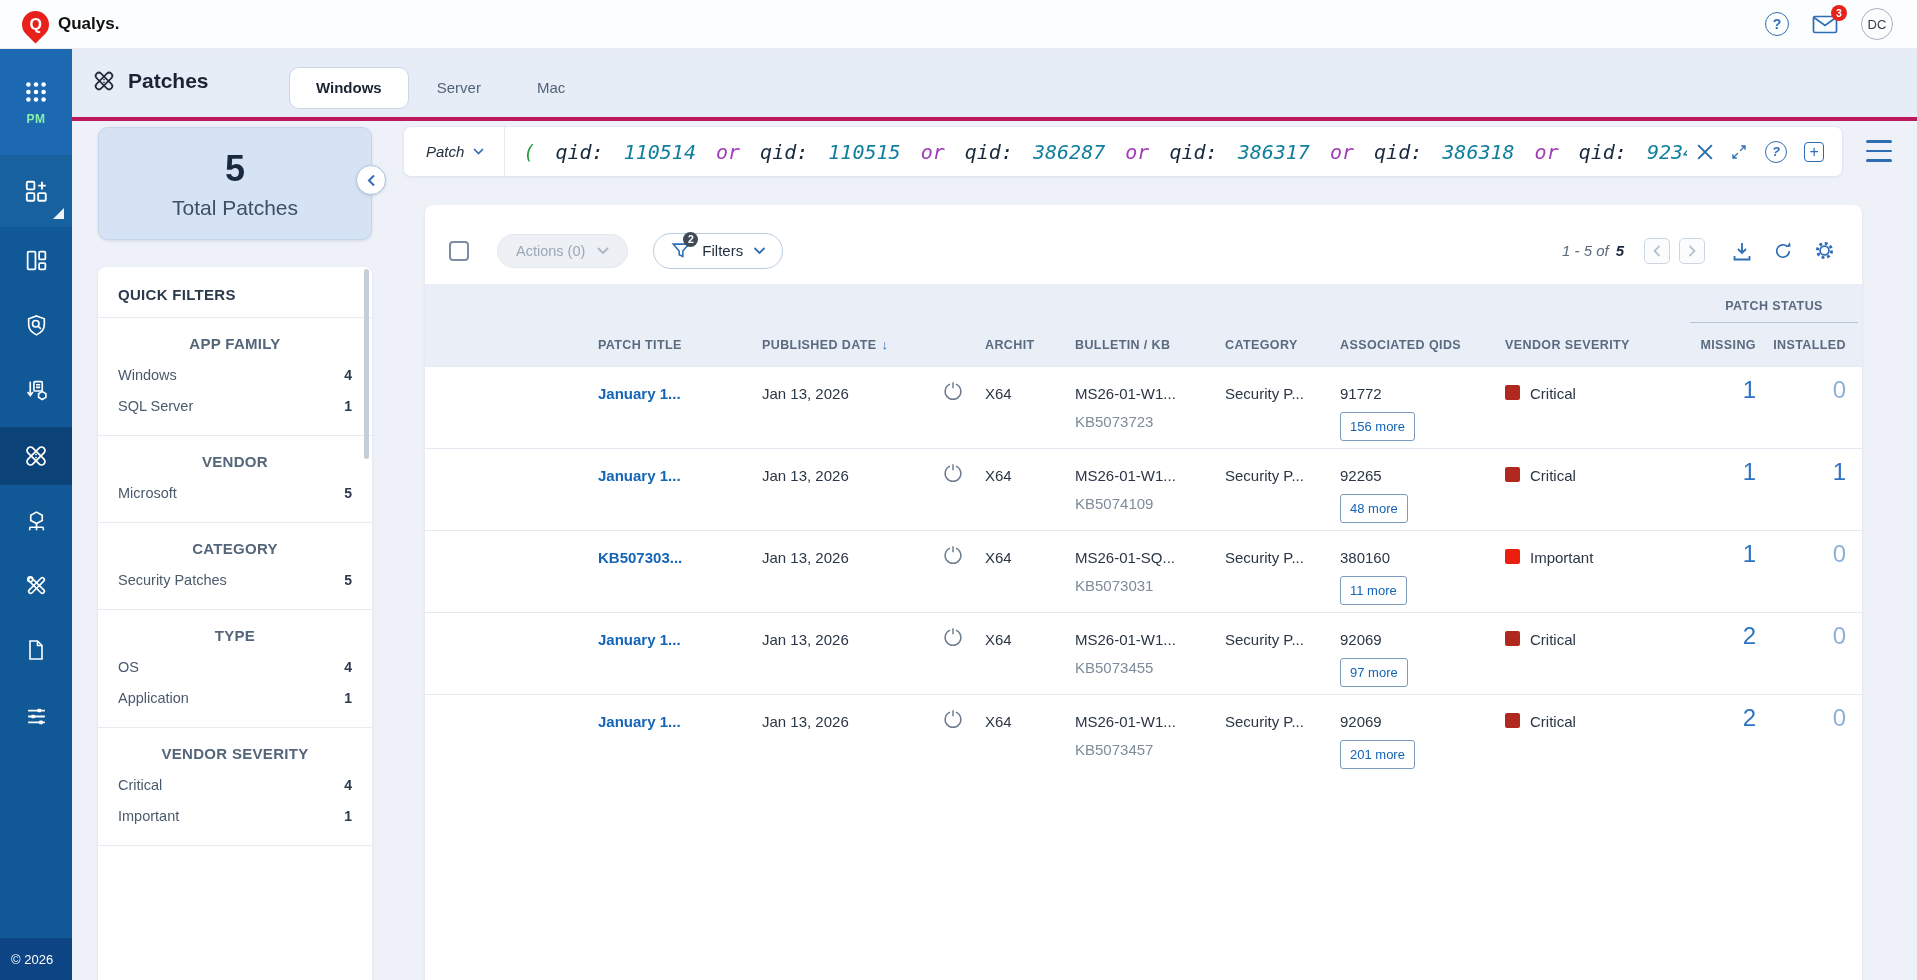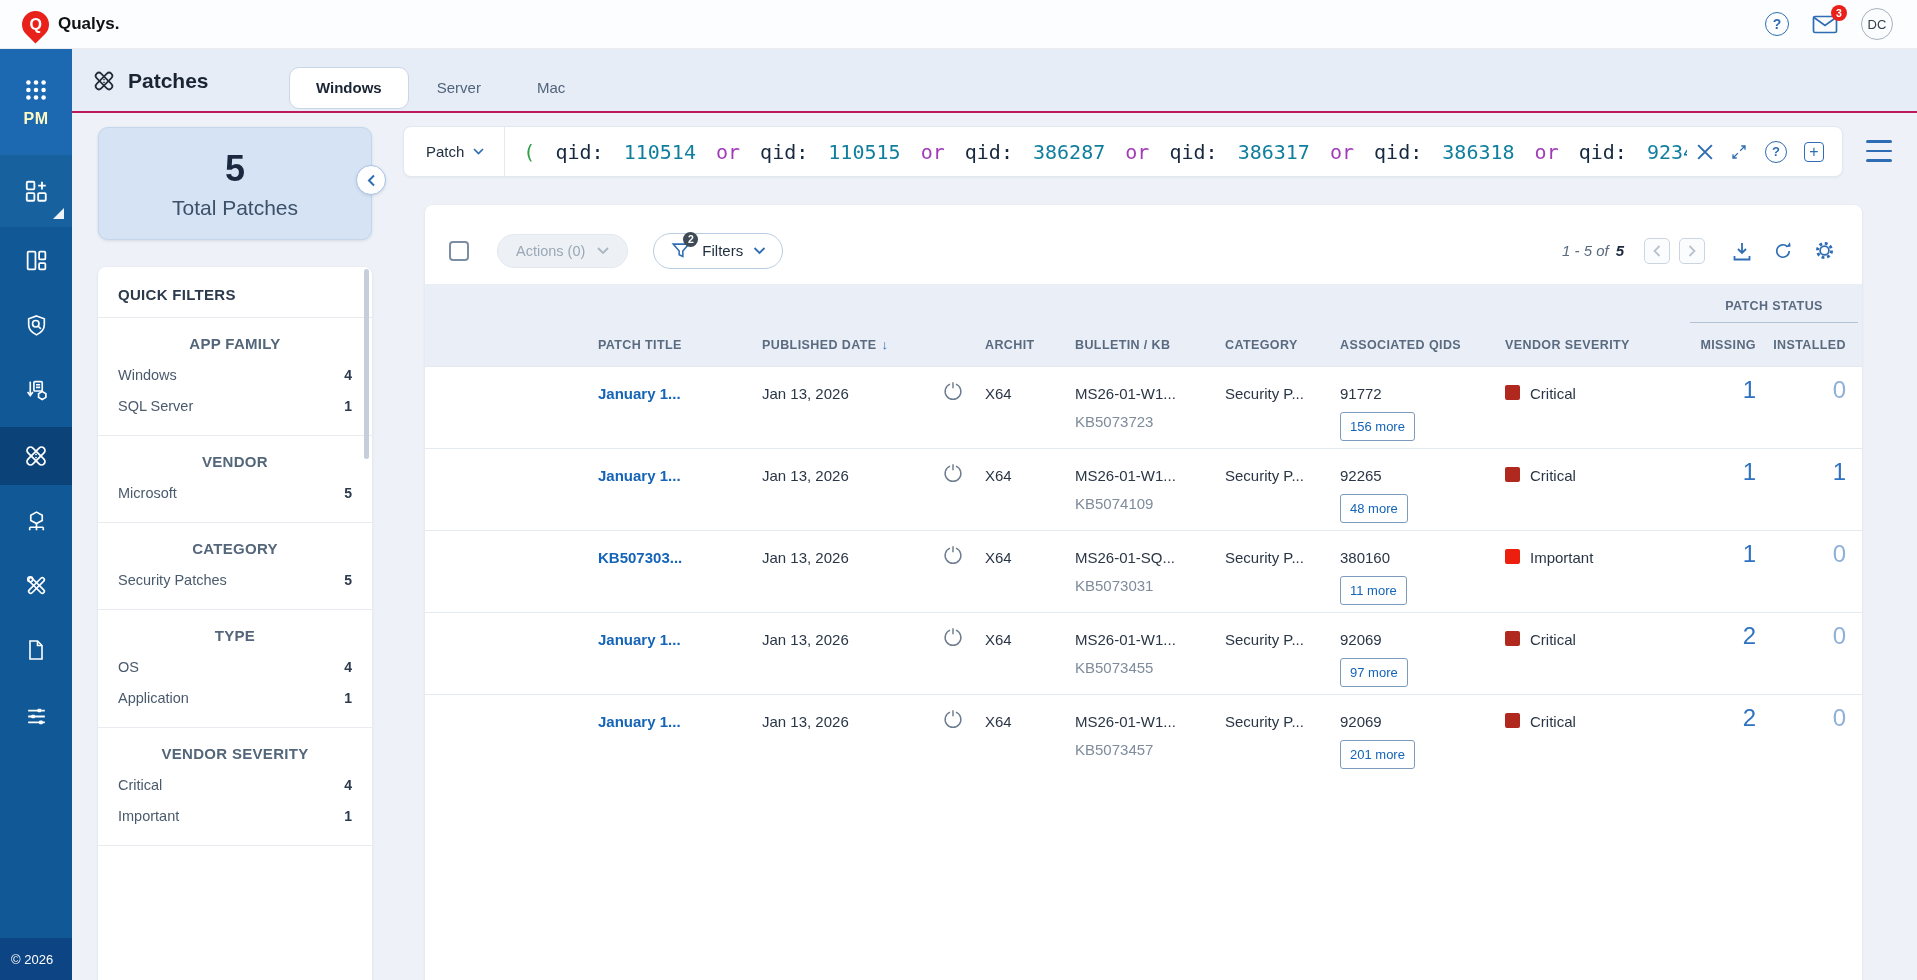--- a/index.html
+++ b/index.html
@@ -22,41 +22,41 @@
   .badge { position:absolute; top:-7px; right:-8px; min-width:16px; height:16px; border-radius:8px;
            background:var(--badge-red,#e8221b); color:#fff; font-size:10.5px; font-weight:bold;
            display:flex; align-items:center; justify-content:center; padding:0 3px; }
   .avatar { width:32px; height:32px; border-radius:50%; border:1.5px solid #a7b2be; background:#fbfcfd;
             color:#35404d; font-size:13px; font-weight:normal; display:flex; align-items:center; justify-content:center; }
 
   
   .sidenav { position:absolute; left:0; top:49px; width:72px; bottom:0; background:var(--sidebar-blue,#115897); z-index:20; }
   .nav-top { position:absolute; top:0; left:0; width:72px; height:106px; background:var(--sidebar-blue-light,#1d69b1);
              display:flex; flex-direction:column; align-items:center; justify-content:center; gap:7px; }
-  .nav-pm { color:#fef9c3; font-weight:bold; font-size:16px; letter-spacing:.5px; }
+  .nav-pm { color:#86efac; font-weight:bold; font-size:12px; letter-spacing:.5px; }
   .nav-add { position:absolute; top:106px; left:0; width:72px; height:72px; background:#18619f;
              display:flex; align-items:center; justify-content:center; }
   .nav-add .corner { position:absolute; right:8px; bottom:8px; width:0; height:0;
                      border-left:11px solid transparent; border-bottom:11px solid rgba(255,255,255,.92); }
   .nav-i { position:absolute; left:0; width:72px; height:58px; display:flex; align-items:center; justify-content:center; cursor:pointer; }
   .nav-i.active { background:var(--sidebar-blue-active,#0b4378); }
   .nav-foot { position:absolute; left:0; bottom:0; width:72px; height:42px; background:#0d4584;
               color:#fff; font-size:13px; display:flex; align-items:center; padding-left:11px; }
 
   
   .main { position:absolute; left:72px; top:49px; right:0; bottom:0; background:#eef1f7; overflow:hidden; }
-  .page-head { position:absolute; left:0; top:0; right:0; height:64px; background:#e7edf6; border-bottom:2px solid #be185d; }
+  .page-head { position:absolute; left:0; top:0; right:0; height:72px; background:#e7edf6; border-bottom:4px solid #be185d; }
   .page-title { position:absolute; left:20px; top:0; height:64px; display:flex; align-items:center; gap:12px; }
   .page-title h1 { font-size:21px; font-weight:bold; color:#1a2433; }
   .tabs { position:absolute; left:217px; top:13px; height:51px; display:flex; align-items:center; }
   .tab { font-size:15px; color:#50637a; padding:0 28px; height:42px; display:flex; align-items:center; cursor:pointer; }
   .tab.active { background:#fff; border:1px solid #c8d6e6; border-radius:10px; color:#1a2433; font-weight:bold; padding:0 26px; }
 
   
-  .query-row { position:absolute; left:0; top:77px; right:0; height:51px; }
+  .query-row { position:absolute; left:0; top:77px; right:0; height:51px;font-style:italic; }
   .query-bar { position:absolute; left:331px; top:0; width:1440px; height:51px; background:#fff;
                border:1px solid #e2e8f1; border-radius:8px; display:flex; align-items:center;
                box-shadow:0 1px 2px rgba(30,60,100,.05); }
   .scope { display:flex; align-items:center; gap:9px; padding:0 20px 0 22px; font-size:15px; color:#22303f; cursor:pointer; }
   .v-div { width:1px; align-self:stretch; background:#e3e9f0; }
   .query-text { flex:1; padding-left:18px; font-family:"DejaVu Sans Mono", monospace; font-size:20px;
                 white-space:nowrap; overflow:hidden; color:#16293f; }
   .tk { margin-right:8px; }
   .tk-paren { color:var(--query-paren,#2f9e44); }
   .tk-field { color:var(--query-field,#16293f); }

